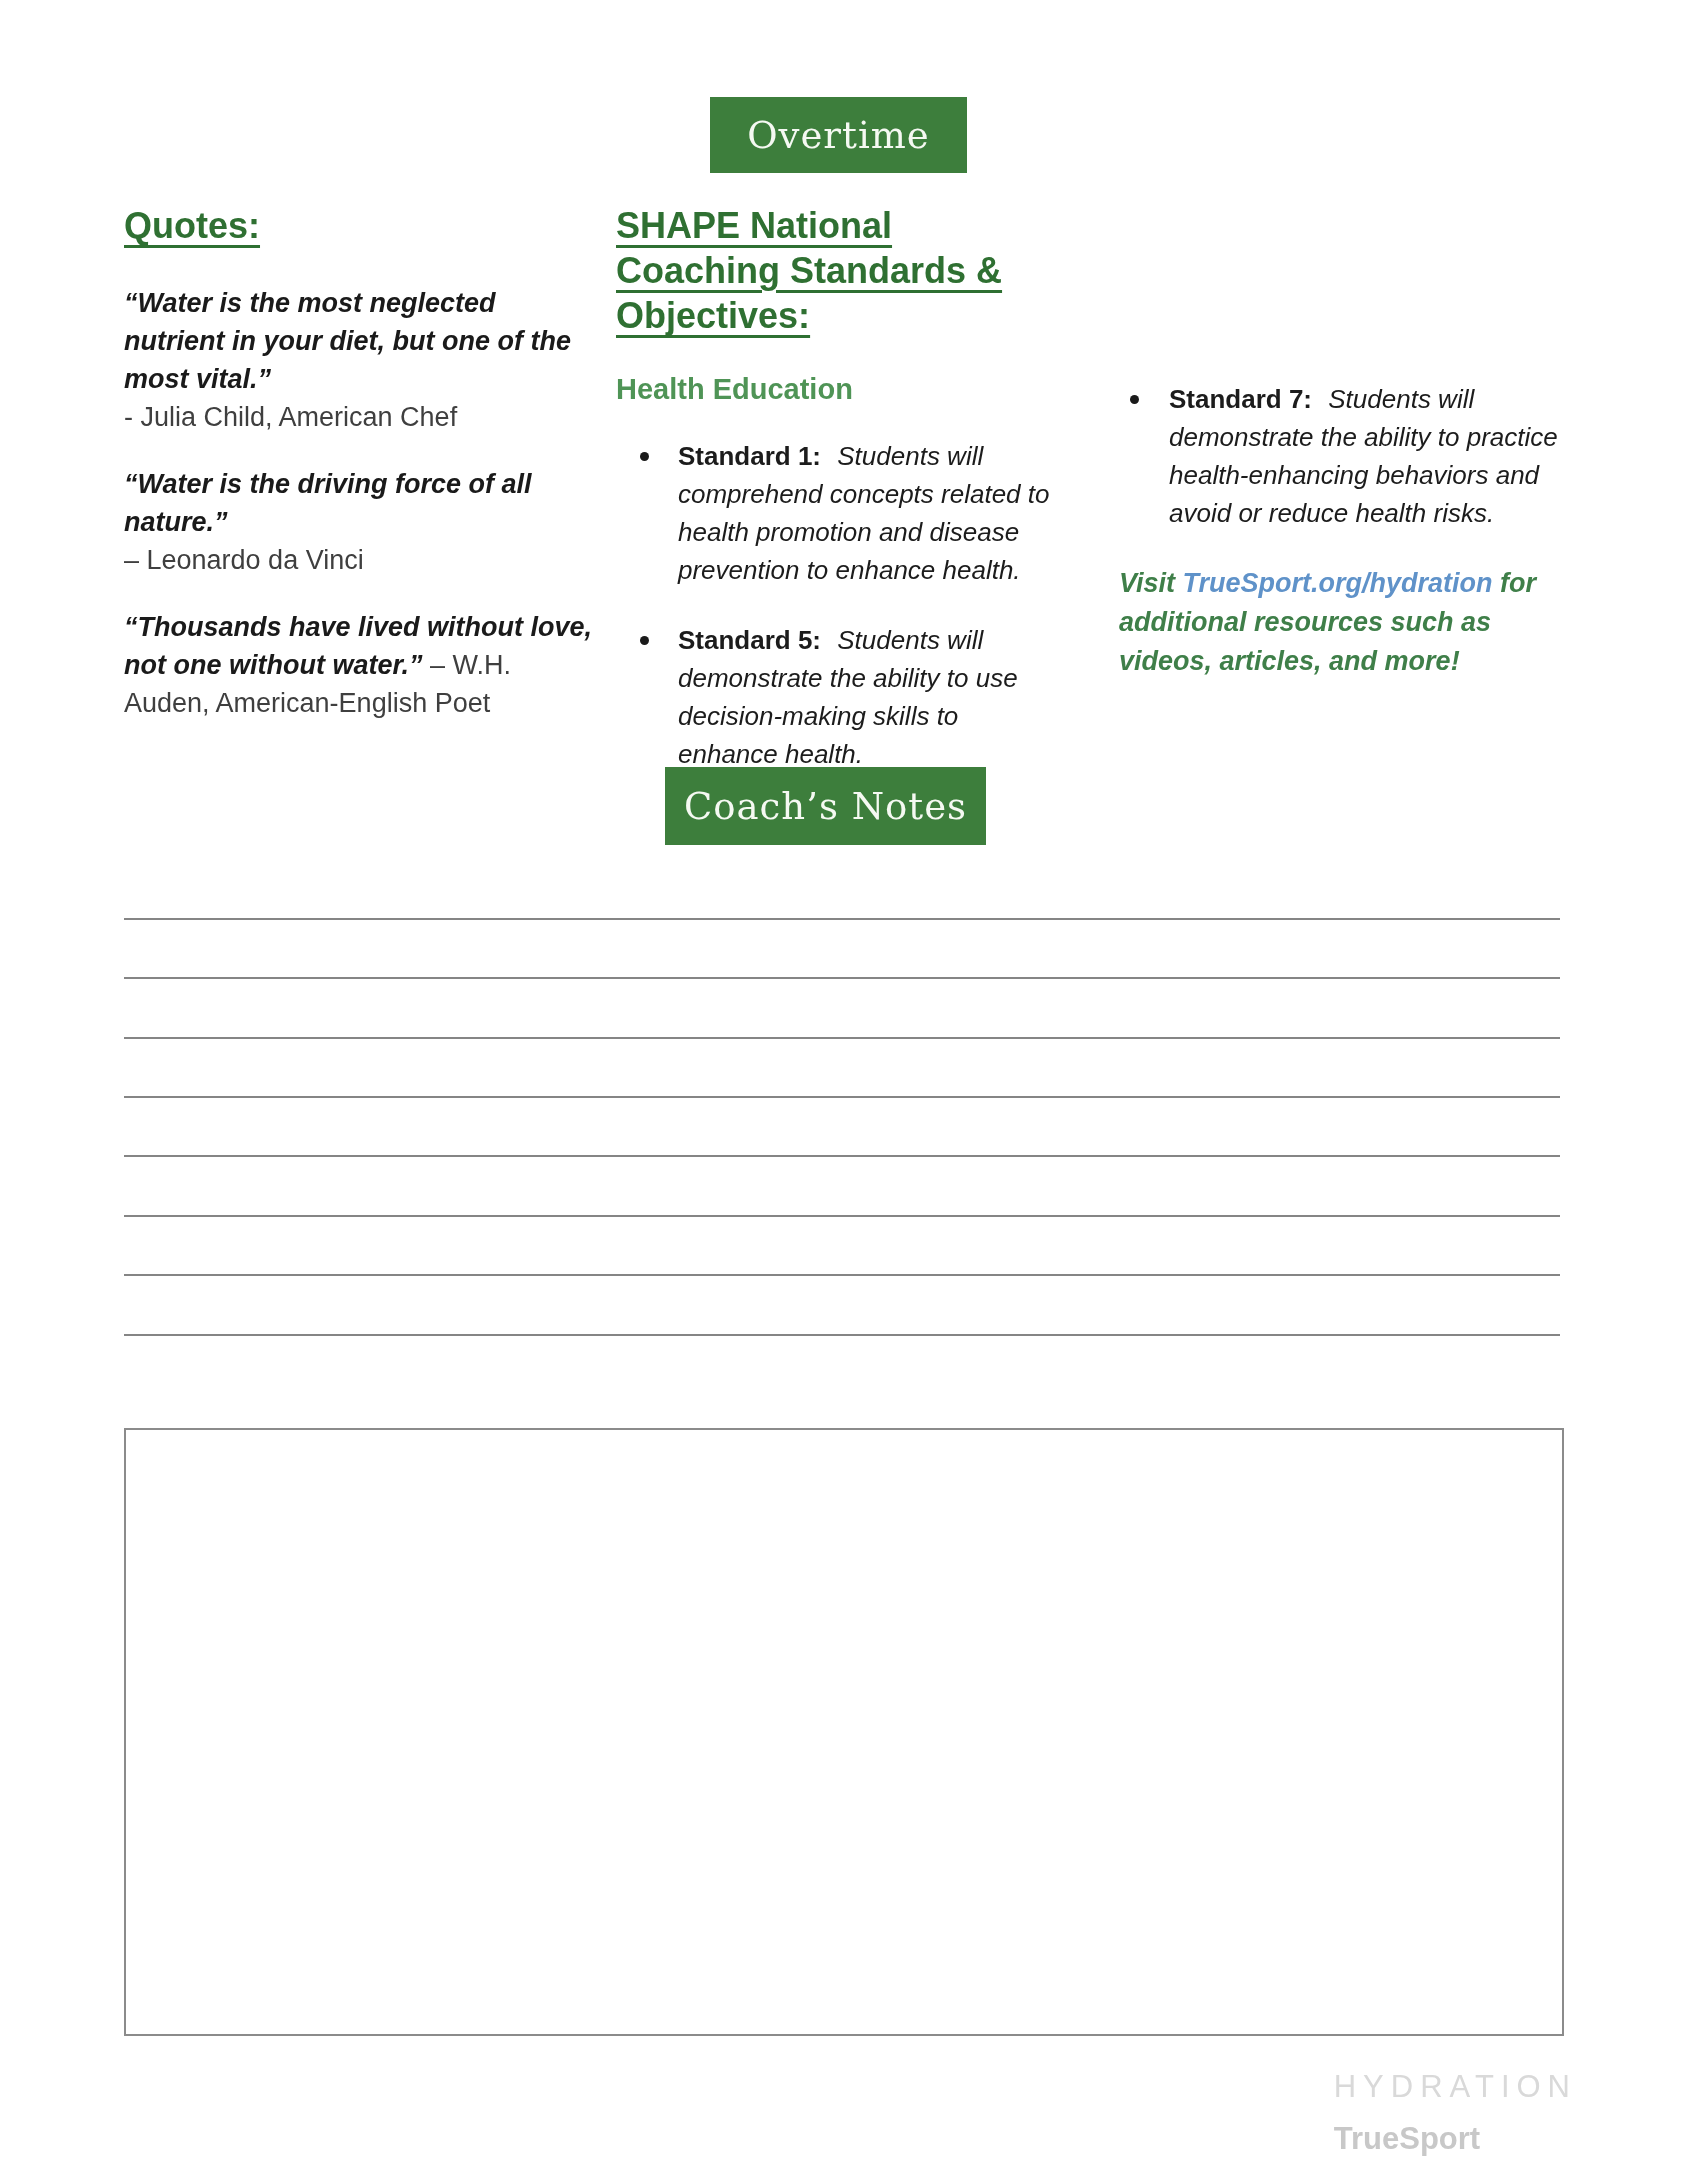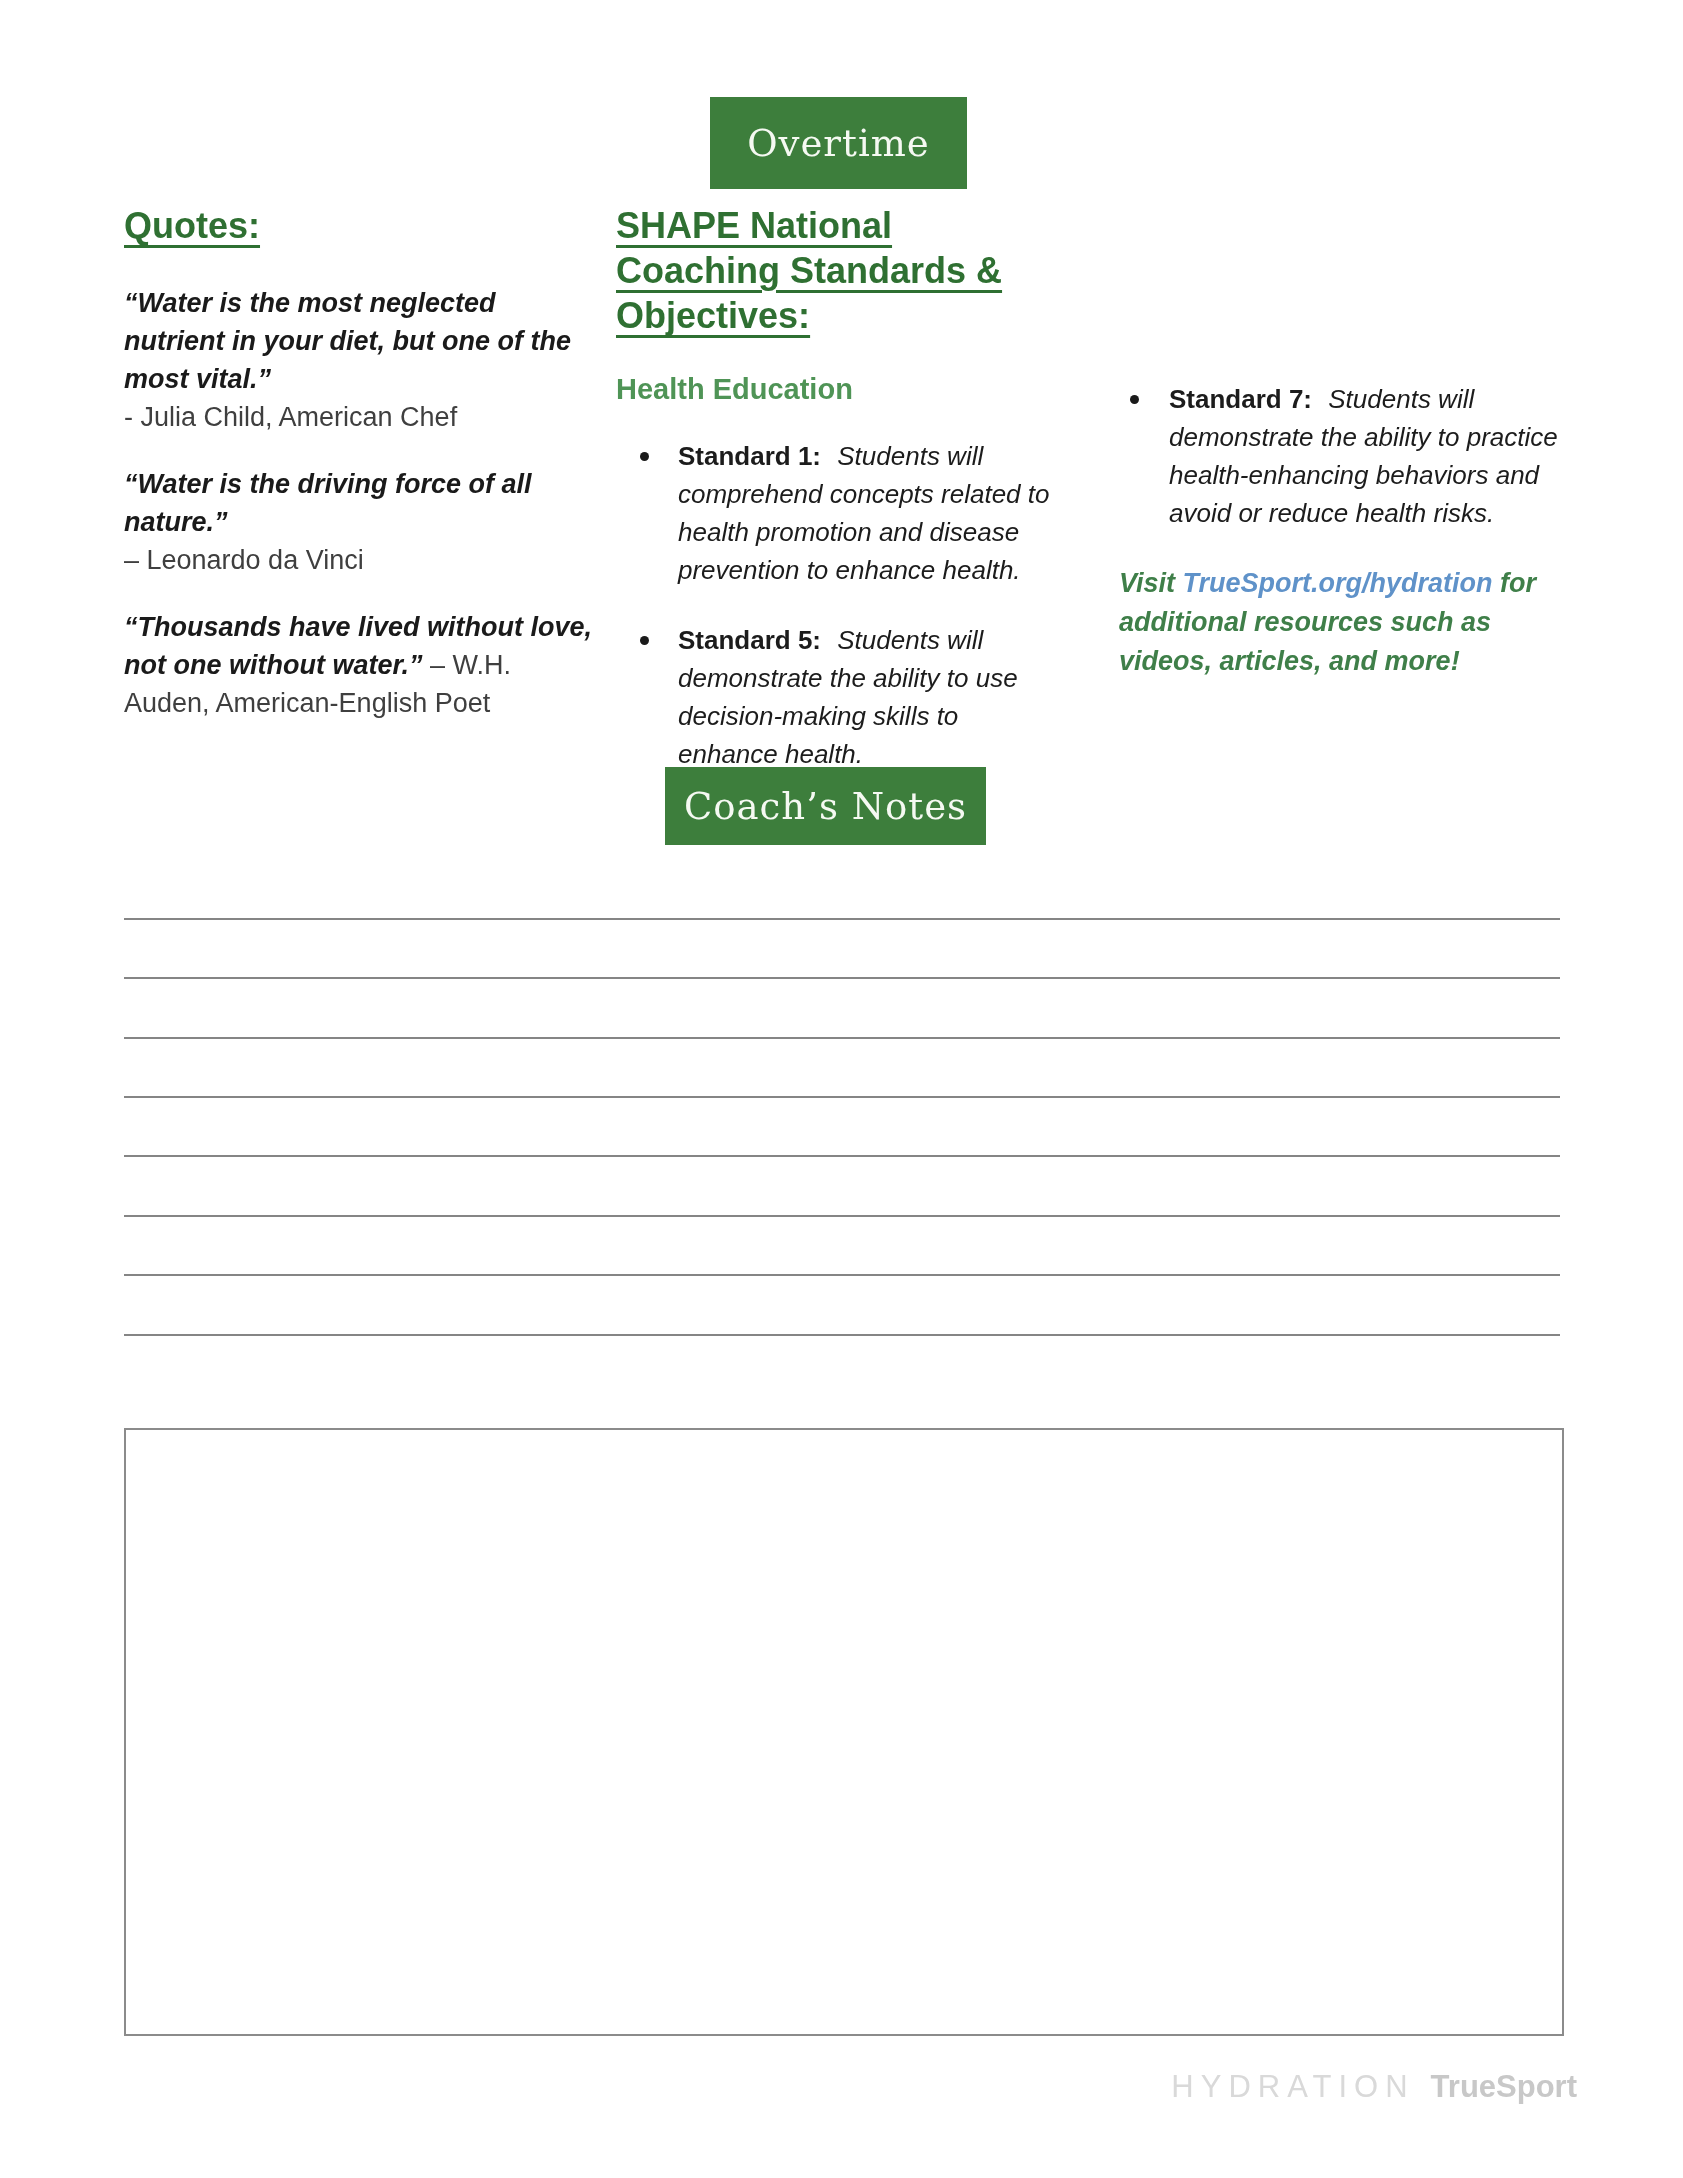--- a/index.html
+++ b/index.html
@@ -13,21 +13,21 @@
   
   .banner{
     position:absolute;
     background:var(--banner-green,#3d7e3c);
     color:#f5f9f2;
     font-family:"DejaVu Serif", serif;
     display:flex;align-items:center;justify-content:center;
     font-size:37px;
     letter-spacing:1px;
   }
-  .banner-overtime{left:710px;top:97px;width:257px;height:92px;}
+  .banner-overtime{left:710px;top:97px;width:257px;height:76px;}
   .banner-coach{left:665px;top:767px;width:321px;height:78px;}
 
   
   .col-quotes{position:absolute;left:124px;top:203px;width:475px;}
   .col-standards{position:absolute;left:616px;top:203px;width:444px;}
   .col-right{position:absolute;left:1119px;top:368px;width:450px;}
 
   h2.green-underline{
     margin:0 0 36px 0;
     color:var(--heading-green,#2f7032);
@@ -90,21 +90,21 @@
   .notes-box{
     position:absolute;left:124px;top:1428px;
     width:1436px;height:604px;
     border:2px solid #8b8b8b;
     background:#ffffff;
   }
 
   
   .footer{
     position:absolute;top:2069px;right:106px;
-    display:flex;align-items:baseline;gap:16px;
+    display:flex;align-items:baseline;gap:16px;flex-direction:column;
   }
   .footer .topic{
     font-size:31px;color:#d9d9d9;letter-spacing:7px;font-weight:normal;
   }
   .footer .brand{
     font-size:31px;color:#c8c8c8;font-weight:bold;letter-spacing:0;
   }
 </style>
 </head>
 <body>

